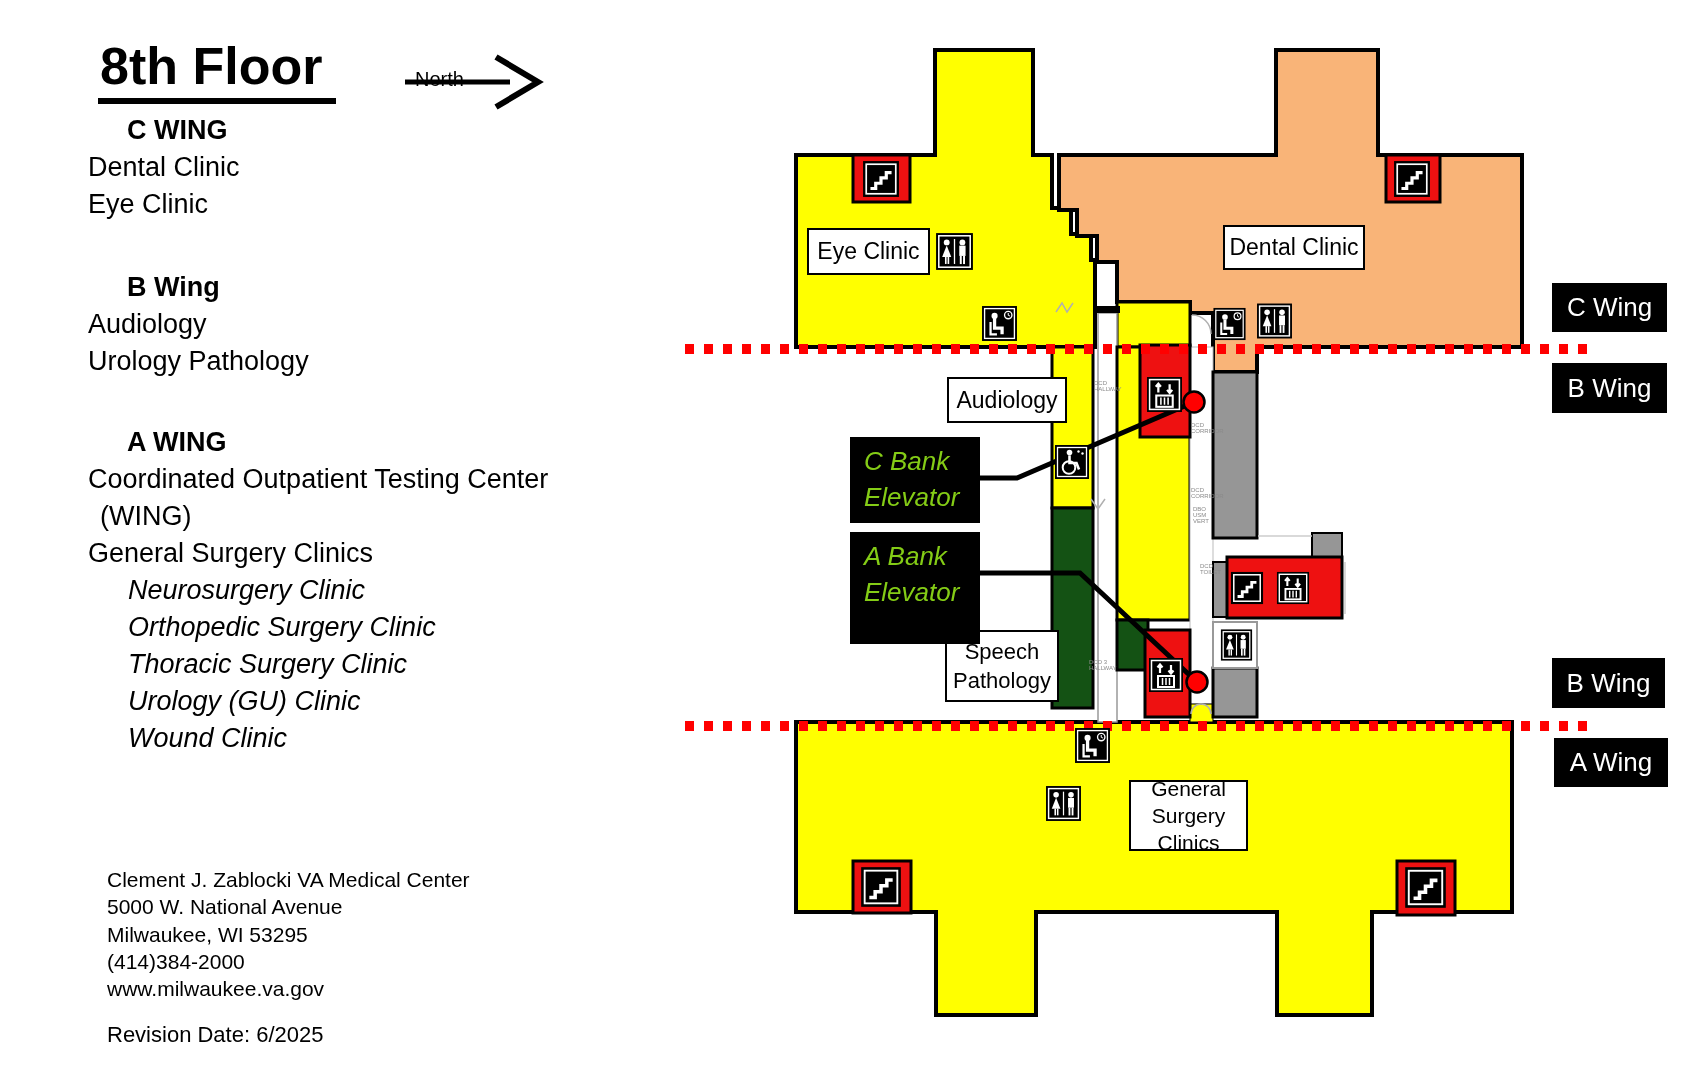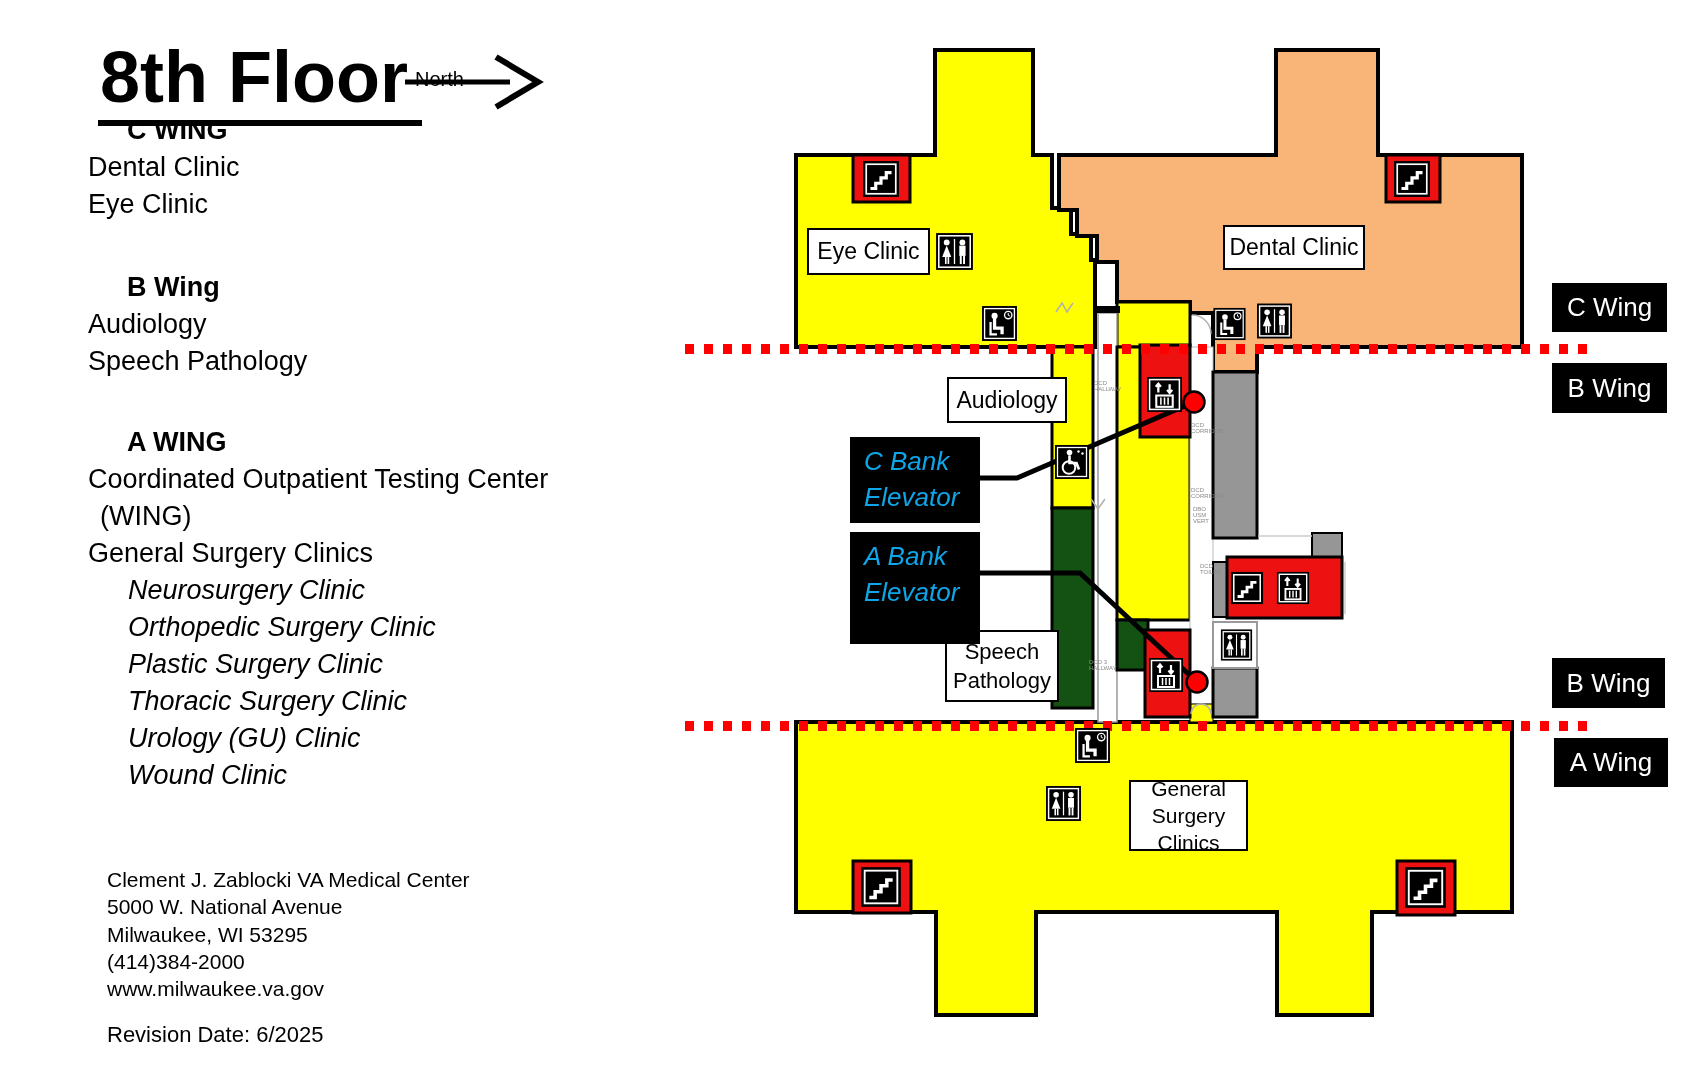--- a/index.html
+++ b/index.html
@@ -1,35 +1,35 @@
 <!DOCTYPE html>
 <html><head>
 <meta charset="utf-8">
 <style>
   html,body{margin:0;padding:0;background:#fff;}
   #canvas{position:relative;width:1700px;height:1084px;background:#fff;overflow:hidden;
           font-family:"Liberation Sans", sans-serif;color:#000;}
   .abs{position:absolute;}
   #map-svg{position:absolute;left:0;top:0;}
   
-  .page-title{font-size:72px;font-weight:bold;border-bottom:6px solid #000;
+  .page-title{font-size:52px;font-weight:bold;border-bottom:6px solid #000;
               padding:0 14px 2px 2px;white-space:nowrap;}
   .north-label{font-size:20px;}
   .dir-group{white-space:nowrap;}
   .dir-line{font-size:27px;line-height:37px;}
   .dir-line.h{font-weight:bold;padding-left:39px;}
   .dir-line.sub{padding-left:40px;font-style:italic;}
   .dir-line.cont{padding-left:12px;}
   .addr-line{font-size:21px;line-height:27.3px;}
   .rev-line{font-size:22px;}
   
   .room-label{display:flex;flex-direction:column;align-items:center;justify-content:center;
               background:#fff;border:2px solid #000;font-size:23px;line-height:29px;
               text-align:center;box-sizing:border-box;}
-  .bank-label{background:#000;color:#0ea5e9;font-style:italic;font-size:26px;line-height:36px;
+  .bank-label{background:#000;color:#84cc16;font-style:italic;font-size:26px;line-height:36px;
               padding:6px 0 0 14px;box-sizing:border-box;}
   .wing-badge{background:#000;color:#fff;font-size:26px;display:flex;align-items:center;
               justify-content:center;box-sizing:border-box;}
   .code{font-size:6px;line-height:6px;color:#8a8a8a;white-space:pre-line;}
 </style>
 </head>
 <body>
 
 <div id="canvas">
 
@@ -199,31 +199,30 @@
 
   <div class="abs dir-group" style="left:88px;top:112px;">
     <div class="dir-line h">C WING</div>
     <div class="dir-line">Dental Clinic</div>
     <div class="dir-line">Eye Clinic</div>
   </div>
 
   <div class="abs dir-group" style="left:88px;top:269px;">
     <div class="dir-line h">B Wing</div>
     <div class="dir-line">Audiology</div>
-    <div class="dir-line">Speech Pathology</div>
+    <div class="dir-line">Urology Pathology</div>
   </div>
 
   <div class="abs dir-group" style="left:88px;top:424px;">
     <div class="dir-line h">A WING</div>
     <div class="dir-line">Coordinated Outpatient Testing Center</div>
     <div class="dir-line cont">(WING)</div>
     <div class="dir-line">General Surgery Clinics</div>
     <div class="dir-line sub">Neurosurgery Clinic</div>
     <div class="dir-line sub">Orthopedic Surgery Clinic</div>
-    <div class="dir-line sub">Plastic Surgery Clinic</div>
     <div class="dir-line sub">Thoracic Surgery Clinic</div>
     <div class="dir-line sub">Urology (GU) Clinic</div>
     <div class="dir-line sub">Wound Clinic</div>
   </div>
 
   <div class="abs dir-group" style="left:107px;top:866px;">
     <div class="addr-line">Clement J. Zablocki VA Medical Center</div>
     <div class="addr-line">5000 W. National Avenue</div>
     <div class="addr-line">Milwaukee, WI 53295</div>
     <div class="addr-line">(414)384-2000</div>

